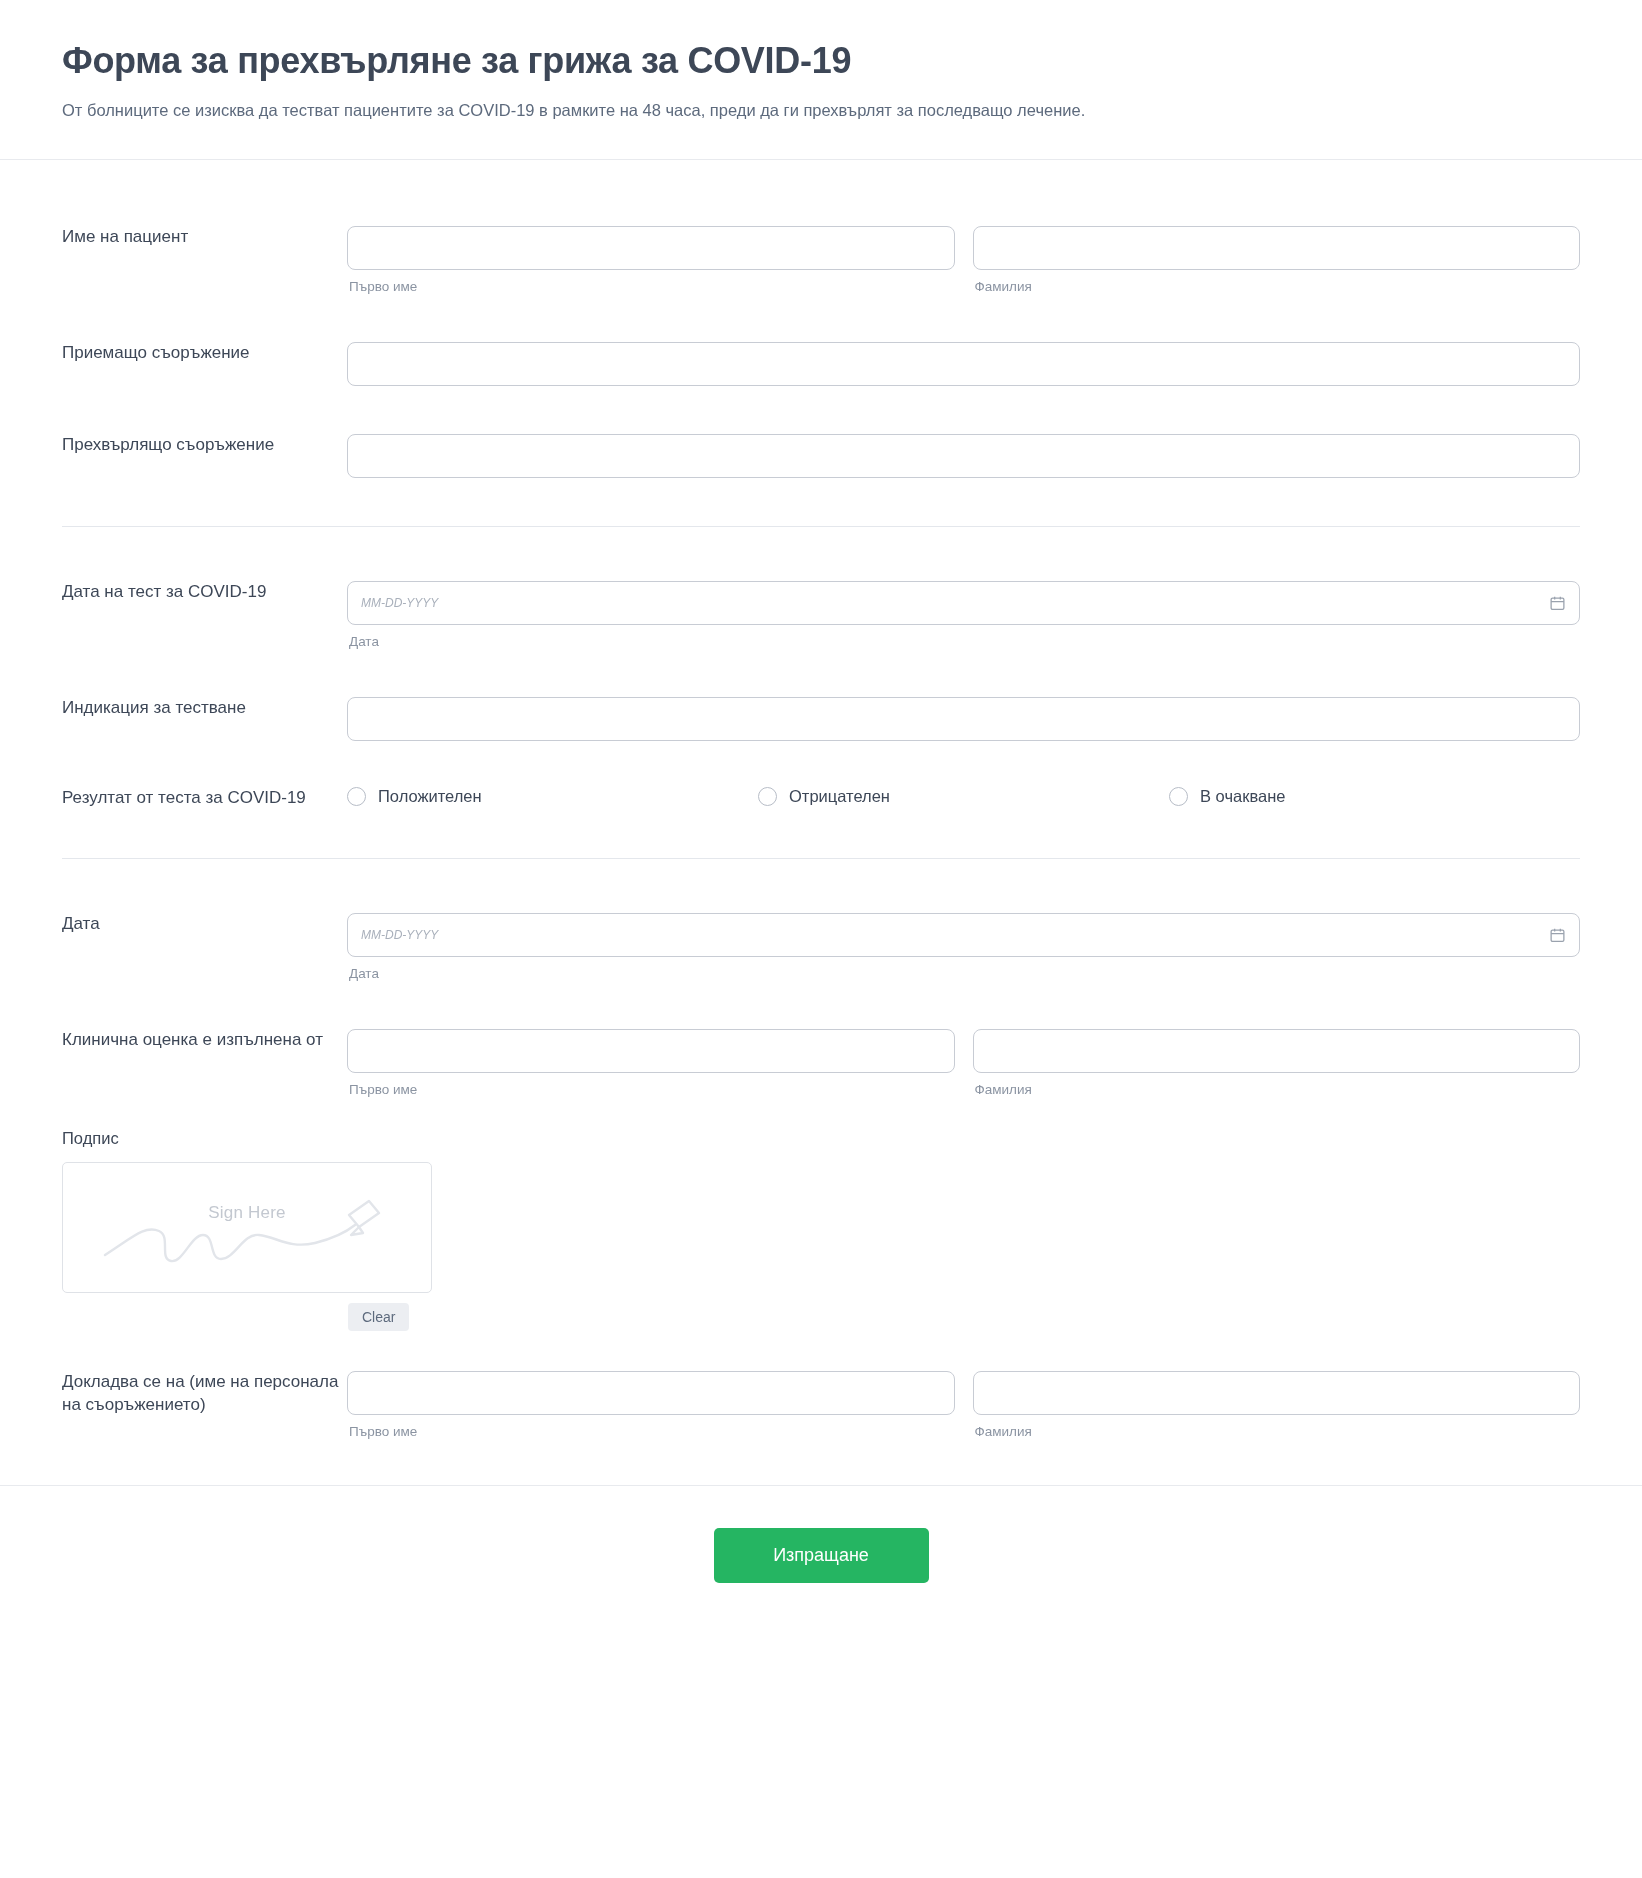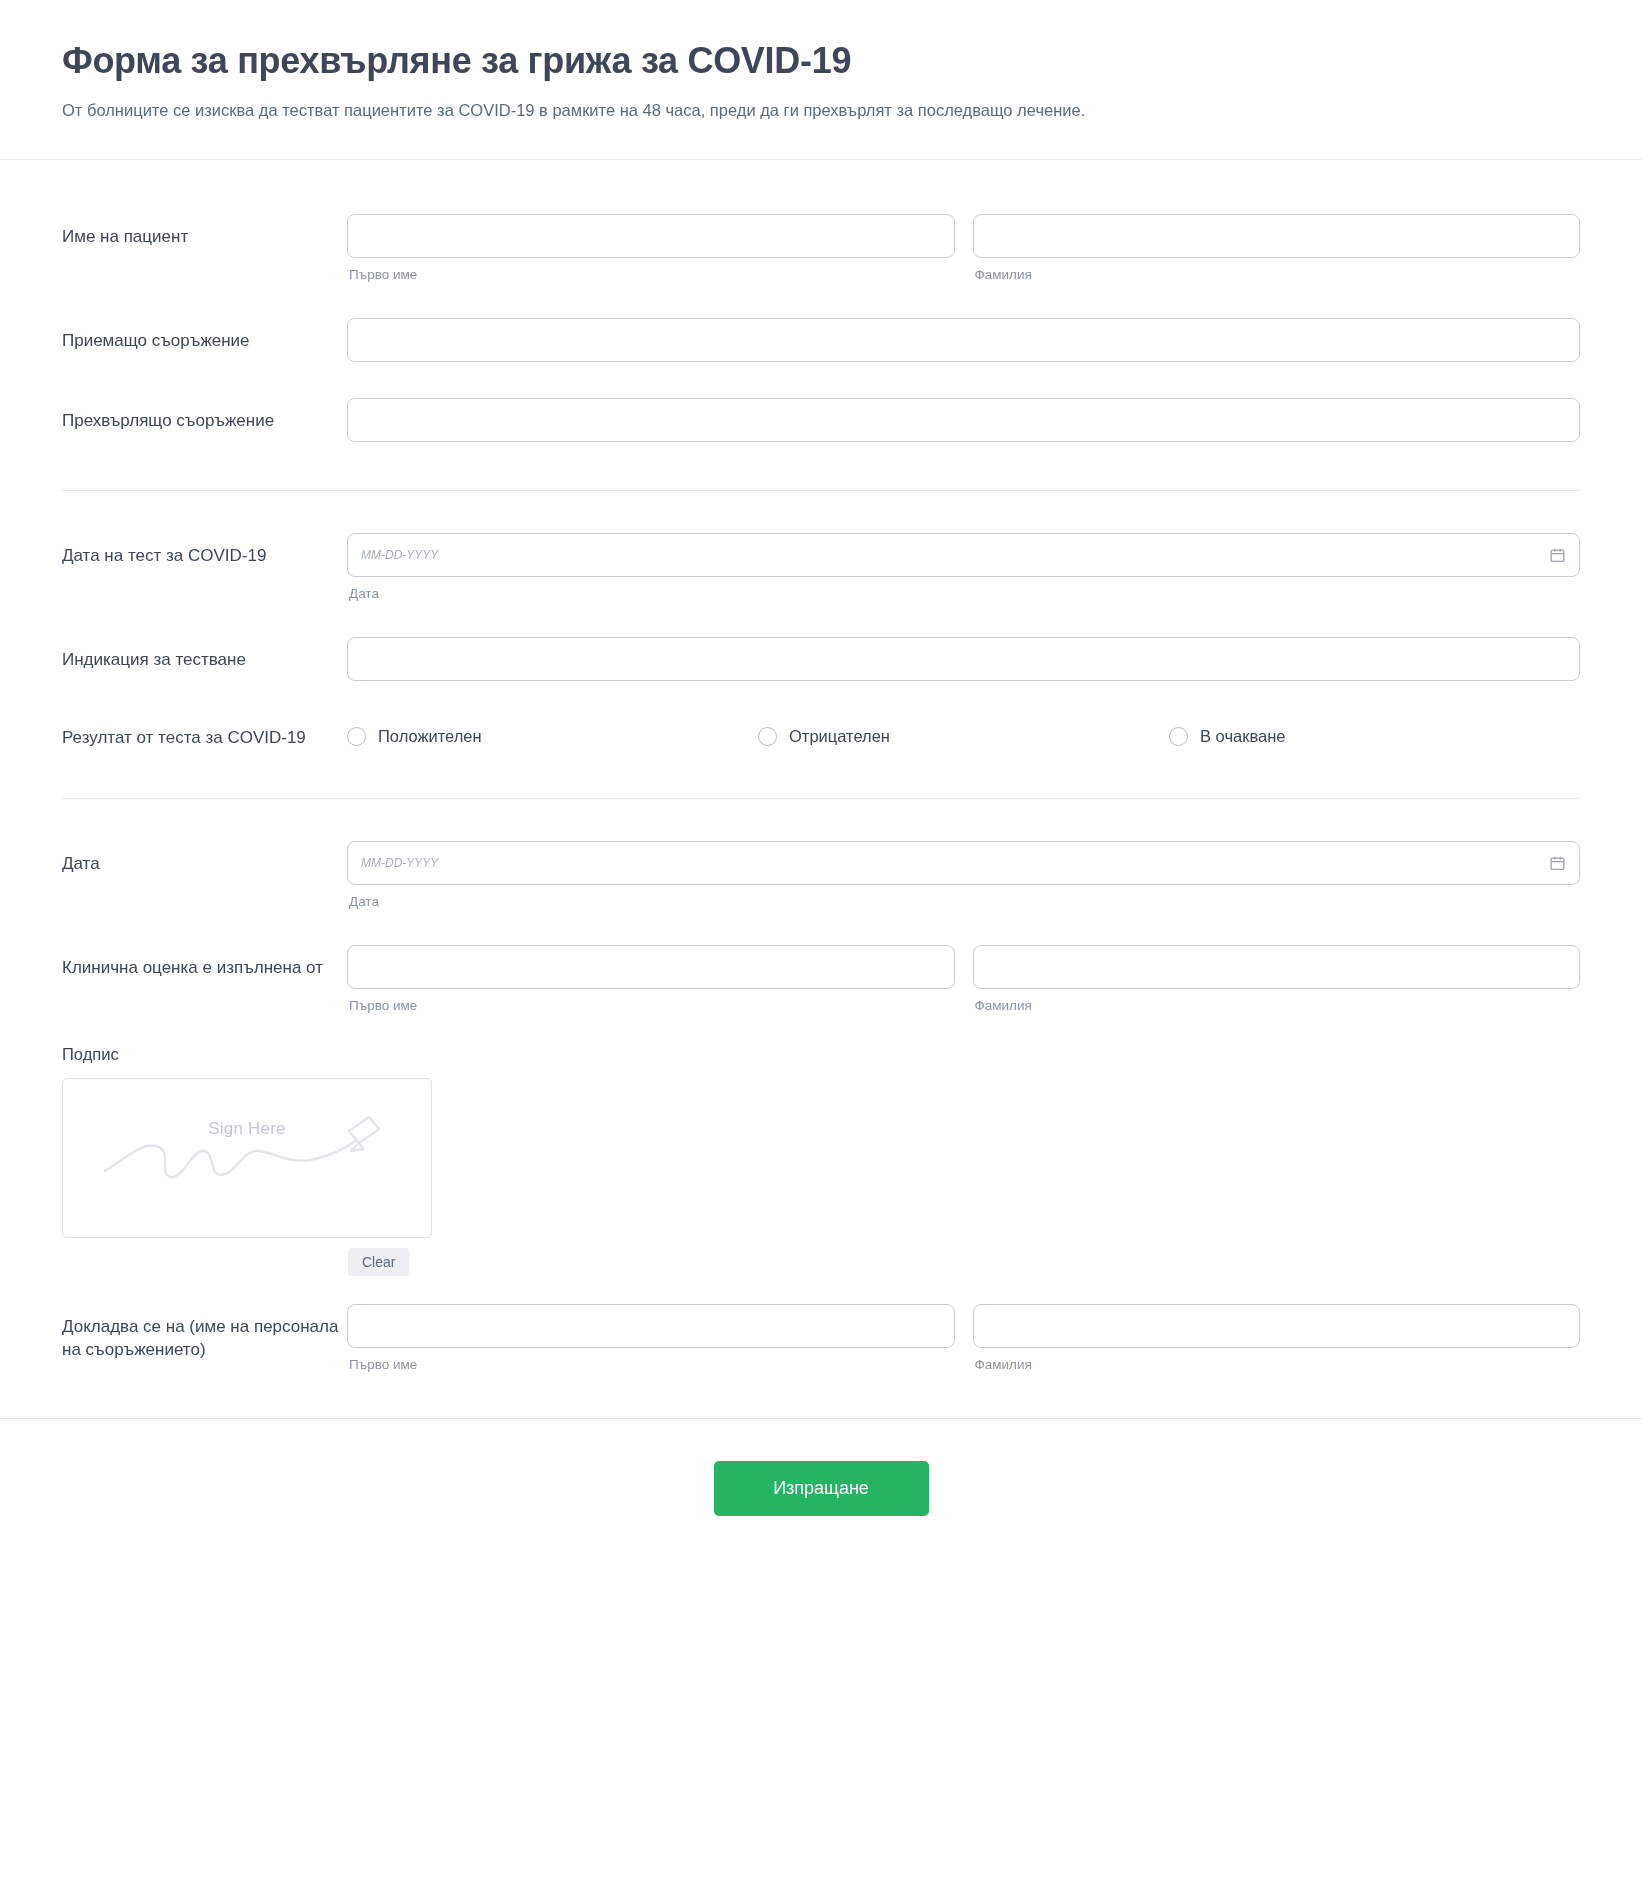--- a/index.html
+++ b/index.html
@@ -60,20 +60,21 @@
     font-size: 17px;
     color: #3d4757;
     line-height: 1.35;
     padding-top: 12px;
   }
   .field-label.top-aligned { padding-top: 10px; }
   .field-controls {
     flex: 1 1 auto;
     display: flex;
     gap: 18px;
+    margin-top: 12px;
   }
   .control-col {
     display: flex;
     flex-direction: column;
     flex: 1 1 0;
     min-width: 0;
   }
   .control-col.full { flex: 1 1 100%; }
 
   input.text-input {
@@ -147,21 +148,21 @@
   .sig-block {
     padding: 14px 0 10px 0;
   }
   .sig-label {
     font-size: 16.5px;
     color: #3d4757;
     margin-bottom: 14px;
   }
   .sig-pad {
     width: 370px;
-    height: 160px;
+    height: 131px;
     border: 1px solid #dfe2e7;
     border-radius: 5px;
     background: #ffffff;
     position: relative;
     overflow: hidden;
   }
   .sig-hint {
     position: absolute;
     left: 0; right: 0;
     top: 40px;

